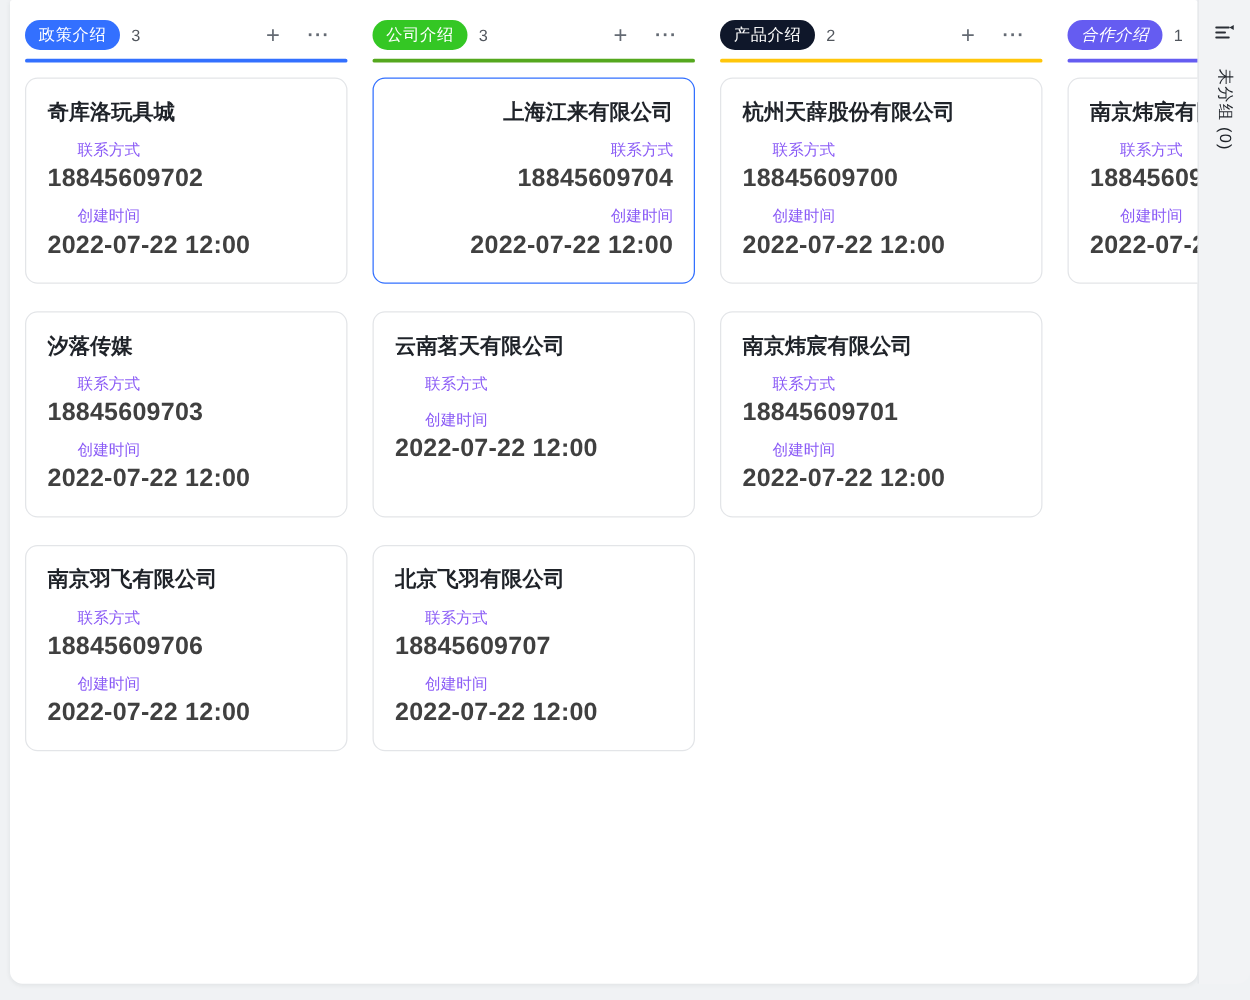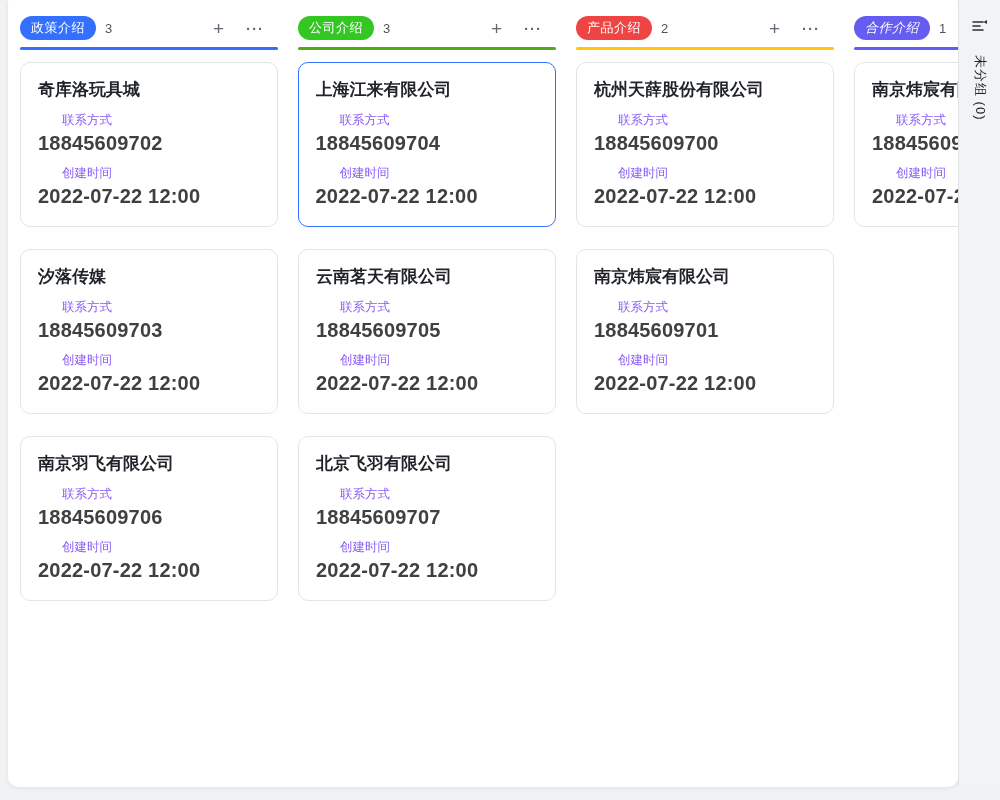--- a/index.html
+++ b/index.html
@@ -41,21 +41,21 @@
   }
   .icon-btn.add { font-size:19px; font-weight:400; margin-right:14px; }
   .icon-btn.more { font-size:15px; font-weight:700; letter-spacing:1px; }
   .col-line { height:3px; border-radius:2px; margin-top:7px; }
   .card-list { margin-top:12px; display:flex; flex-direction:column; gap:22px; }
   .card {
     height:165px; background:#FFFFFF;
     border:1px solid #E3E5E8; border-radius:10px;
     padding:15px 17px; cursor:pointer; overflow:hidden;
   }
-  .card.selected { border:1.5px solid #3370FF; padding:14.5px 16.5px; }
+  .card.selected { border:1.5px solid #3370FF; padding:14.5px 16.5px;text-align:right; }
   .card-title {
     font-size:17px; font-weight:700; color:#1F2329; line-height:23px;
     margin-bottom:10px; white-space:nowrap; overflow:hidden;
   }
   .field + .field { margin-top:11px; }
   .field-label { font-size:12.5px; color:#8b5cf6; line-height:18px; margin-bottom:4px; white-space:nowrap;margin-left:24px; }
   .field-value { font-size:20px; font-weight:600; color:#404040; line-height:20px; letter-spacing:.2px; white-space:nowrap; }
   .rail {
     position:absolute; left:958px; top:0; width:42px; height:787px;
     background:#F2F3F5; border-left:1px solid #E0E2E6;
@@ -170,21 +170,20 @@
     <div class="field-value">2022-07-22 12:00</div>
   </div>
 </div>
   </div>
 
   <div class="card">
     <div class="card-title">云南茗天有限公司</div>
     <div>
   <div class="field">
     <div class="field-label">联系方式</div>
-    <div class="field-value">18845609705</div>
   </div>
 
   <div class="field">
     <div class="field-label">创建时间</div>
     <div class="field-value">2022-07-22 12:00</div>
   </div>
 </div>
   </div>
 
   <div class="card">
@@ -199,21 +198,21 @@
     <div class="field-label">创建时间</div>
     <div class="field-value">2022-07-22 12:00</div>
   </div>
 </div>
   </div>
 </div>
   </div>
 
   <div class="column">
     <div class="col-header">
-      <span class="pill" style="background: #ef4444;">
+      <span class="pill" style="background: #0f172a;">
         <span>产品介绍</span>
       </span>
       <span class="count">2</span>
       <span class="spacer"></span>
       <button class="icon-btn add">
         <span>+</span>
       </button>
       <button class="icon-btn more">
         <span>···</span>
       </button>

